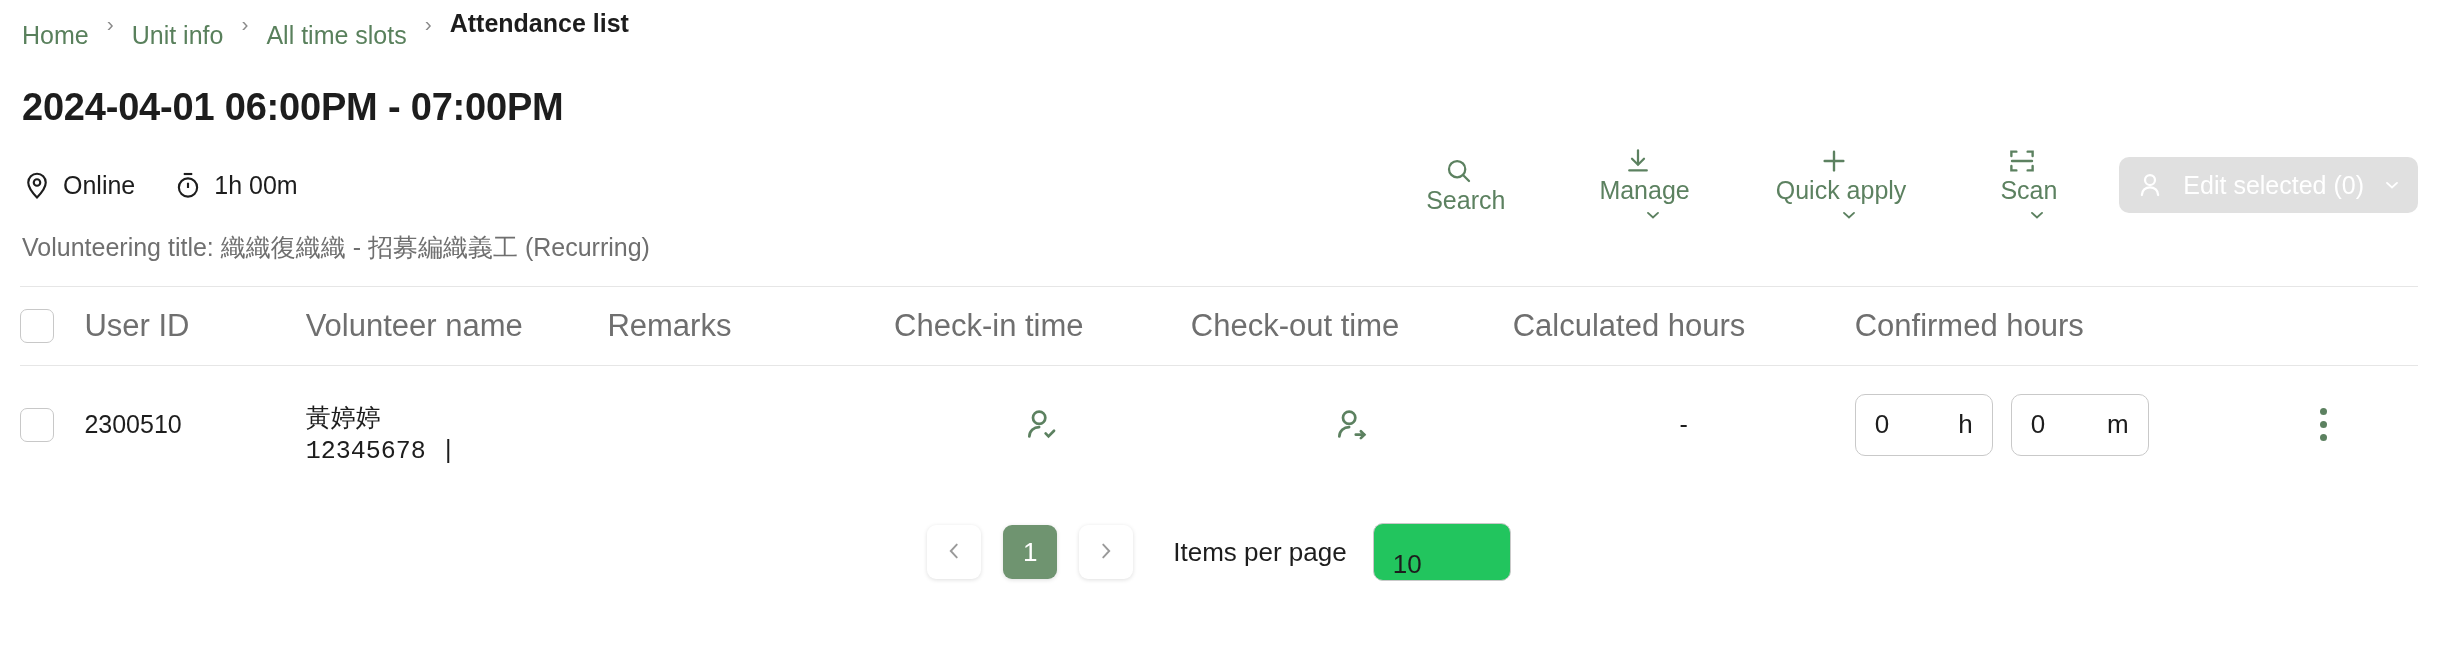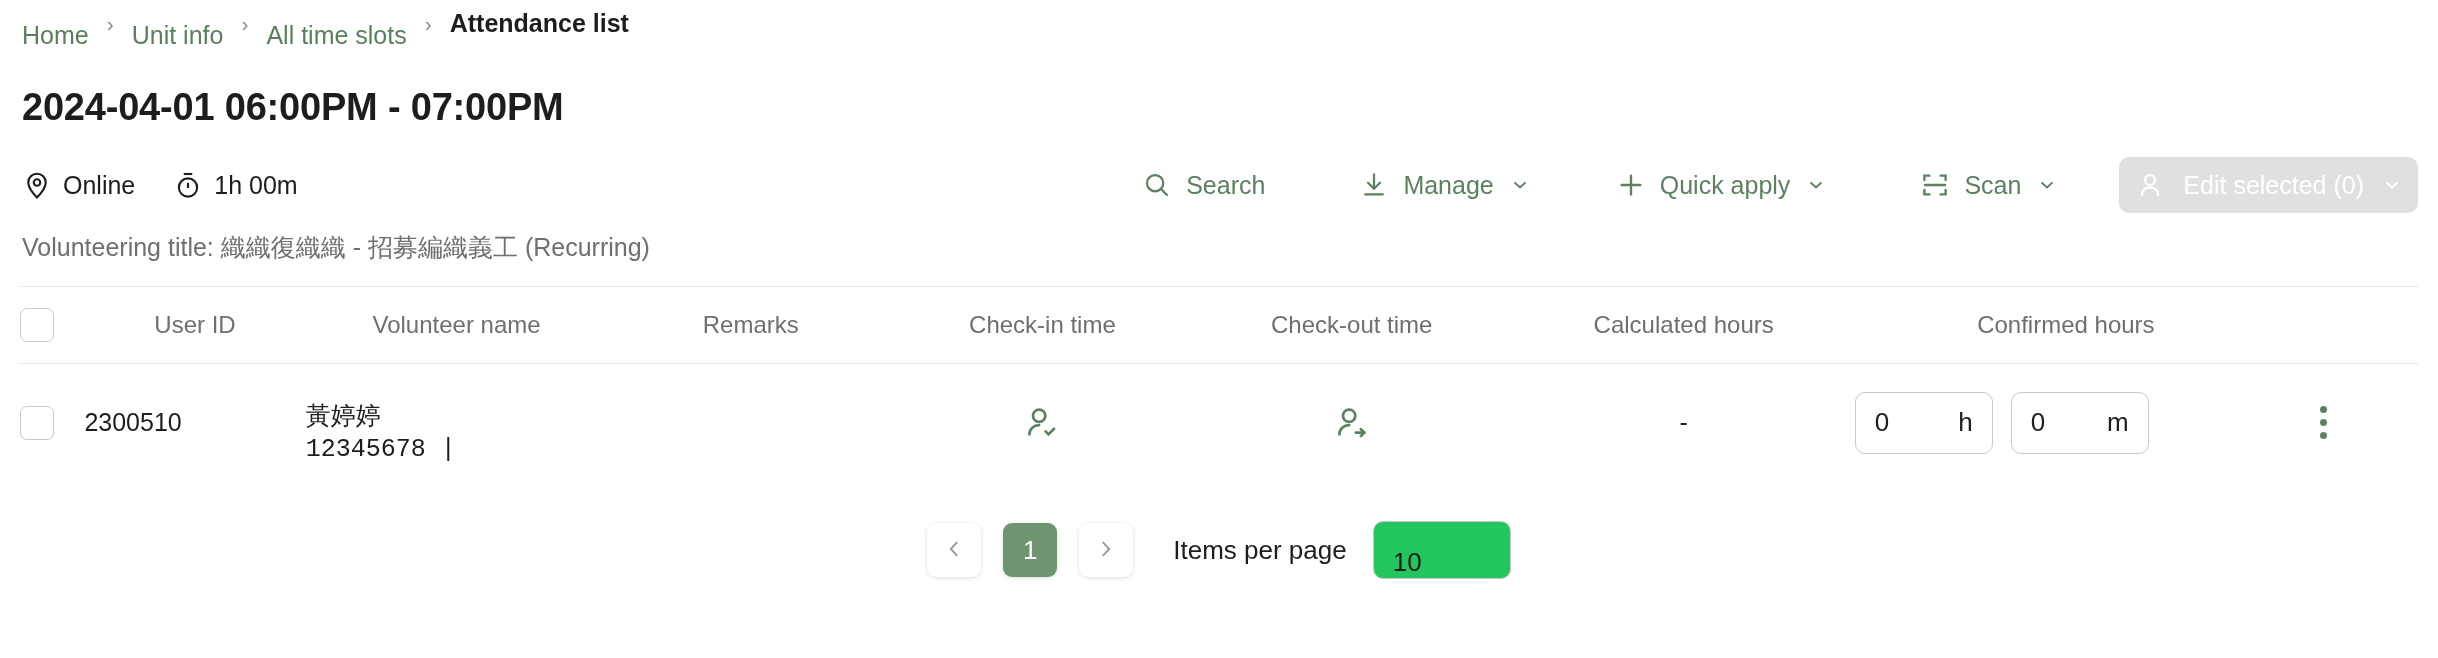--- a/index.html
+++ b/index.html
@@ -41,20 +41,21 @@
   .meta-item { display: flex; align-items: center; color: #1d1d1d; font-size: 25px; }
   .meta-item + .meta-item { margin-left: 38px; }
   .meta-item .ic { margin-right: 11px; display: flex; align-items: center; }
 
   .toolbar { margin-left: auto; display: flex; align-items: center; }
   .tool-btn {
     display: flex; align-items: center;
     color: #5c8160; font-size: 25px; background: none; border: none;
     cursor: pointer; white-space: nowrap; padding: 8px 4px;
     font-family: inherit;
+    flex-direction: column;
   }
   .tool-btn .ic { display: flex; align-items: center; margin-right: 14px; }
   .tool-btn .chev { margin-left: 16px; display: flex; align-items: center; }
   .tool-gap-1 { margin-left: 86px; }
   .tool-gap-2 { margin-left: 78px; text-align: right; }
   .tool-gap-3 { margin-left: 86px; }
   .edit-selected {
     margin-left: 58px;
     display: flex; align-items: center; justify-content: center;
     background: #e0e0e0; color: #ffffff;
@@ -69,22 +70,22 @@
   
   .vol-title {
     margin-top: 18px; padding-left: 2px;
     font-size: 25px; color: #6f6f6f;
   }
 
   
   .divider { margin-top: 22px; height: 1px; background: #e6e6e6; }
   .tbl { width: 100%; border-collapse: collapse; table-layout: fixed; }
   .tbl th {
-    text-align: center; font-weight: 400; color: #6f6f6f;
-    font-size: 24px; padding: 21px 0; vertical-align: middle; margin-left: 8px;
+    text-align: left; font-weight: 400; color: #6f6f6f;
+    font-size: 31px; padding: 21px 0; vertical-align: middle; margin-left: 8px;
   }
   .tbl td { padding: 14px 0; vertical-align: middle; font-size: 25px; color: #1d1d1d; }
   .thead-row th { border-bottom: 1px solid #e6e6e6; }
 
   .col-check { width: 64px; }
   .col-uid   { width: 220px; }
   .col-name  { width: 300px; }
   .col-rem   { width: 285px; }
   .col-cin   { width: 295px; }
   .col-cout  { width: 320px; }

